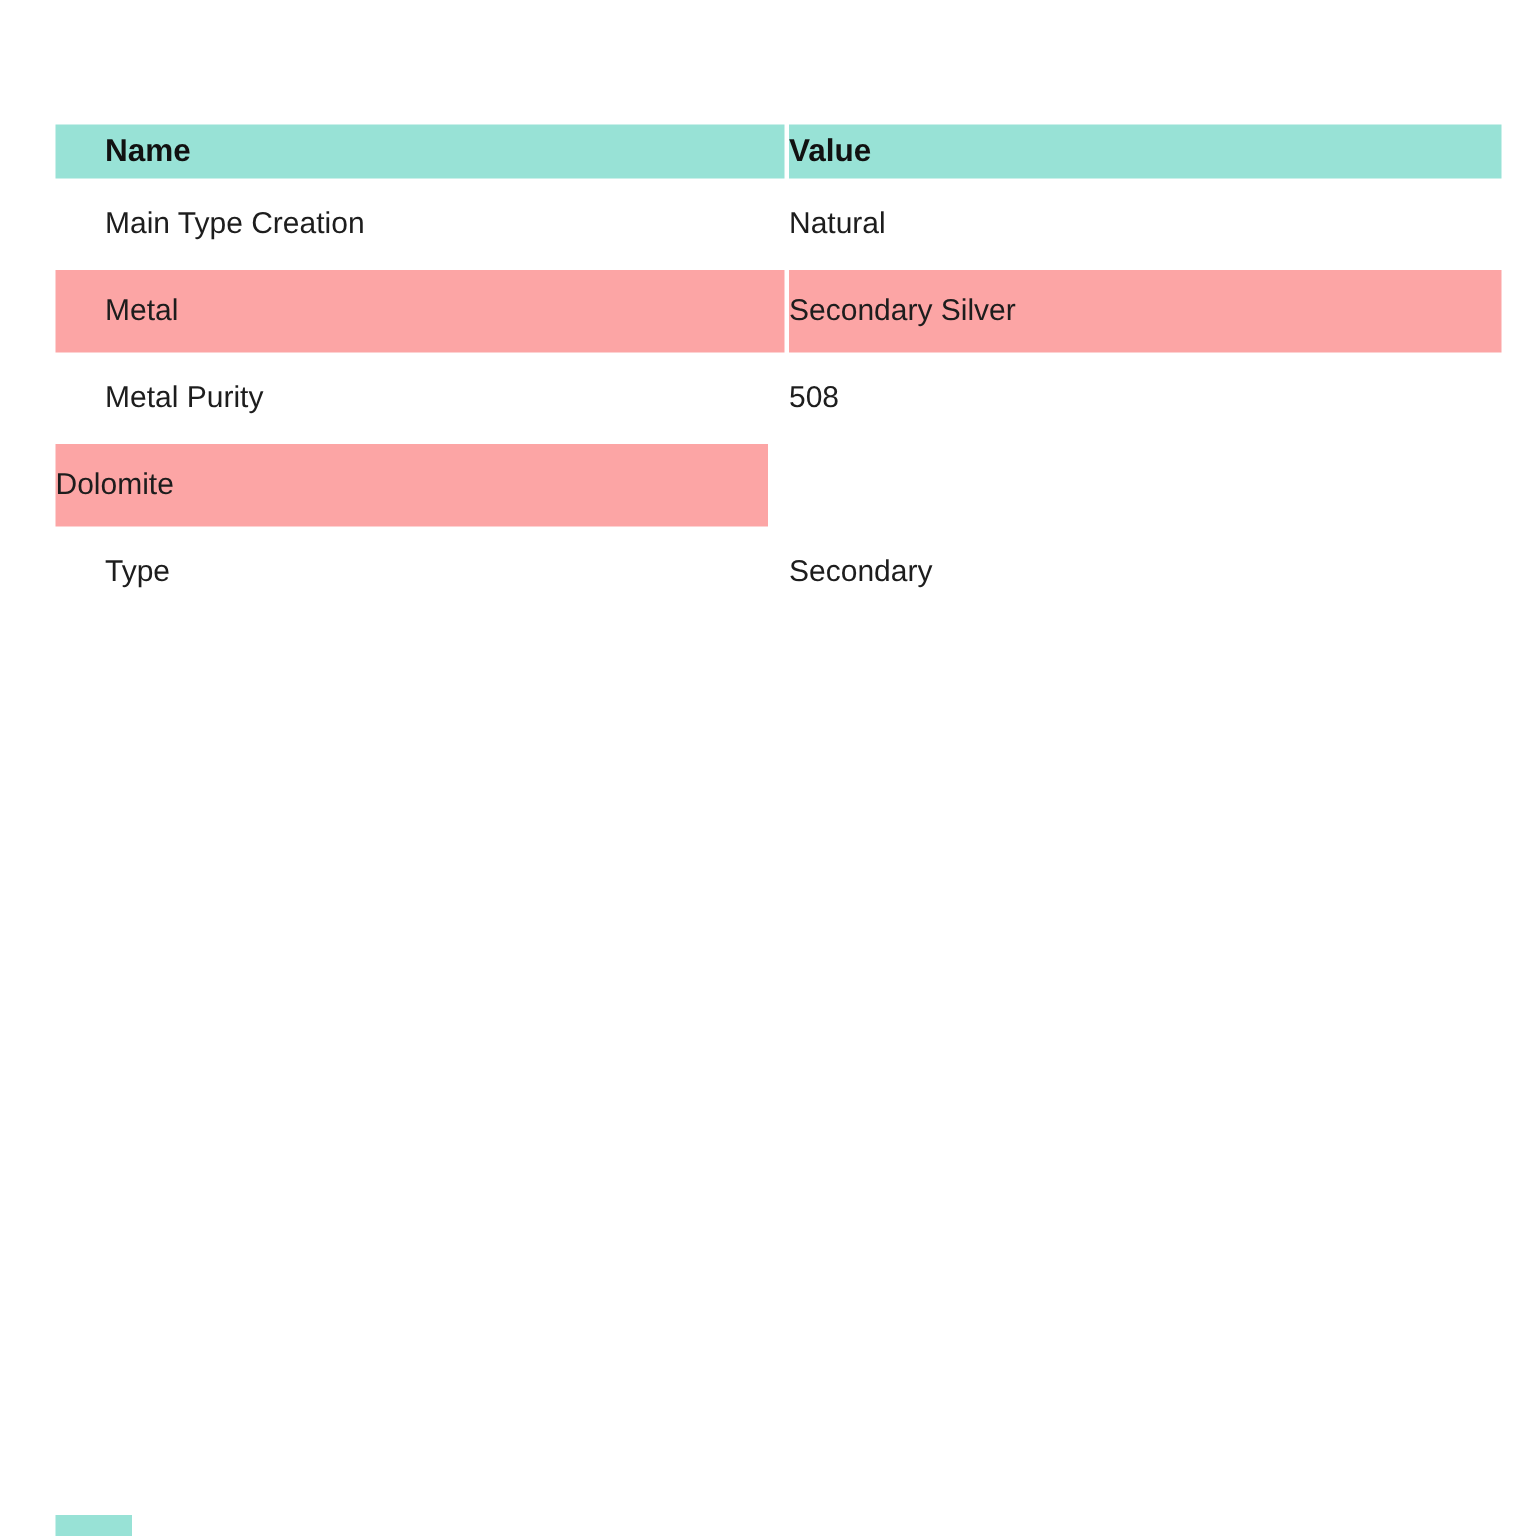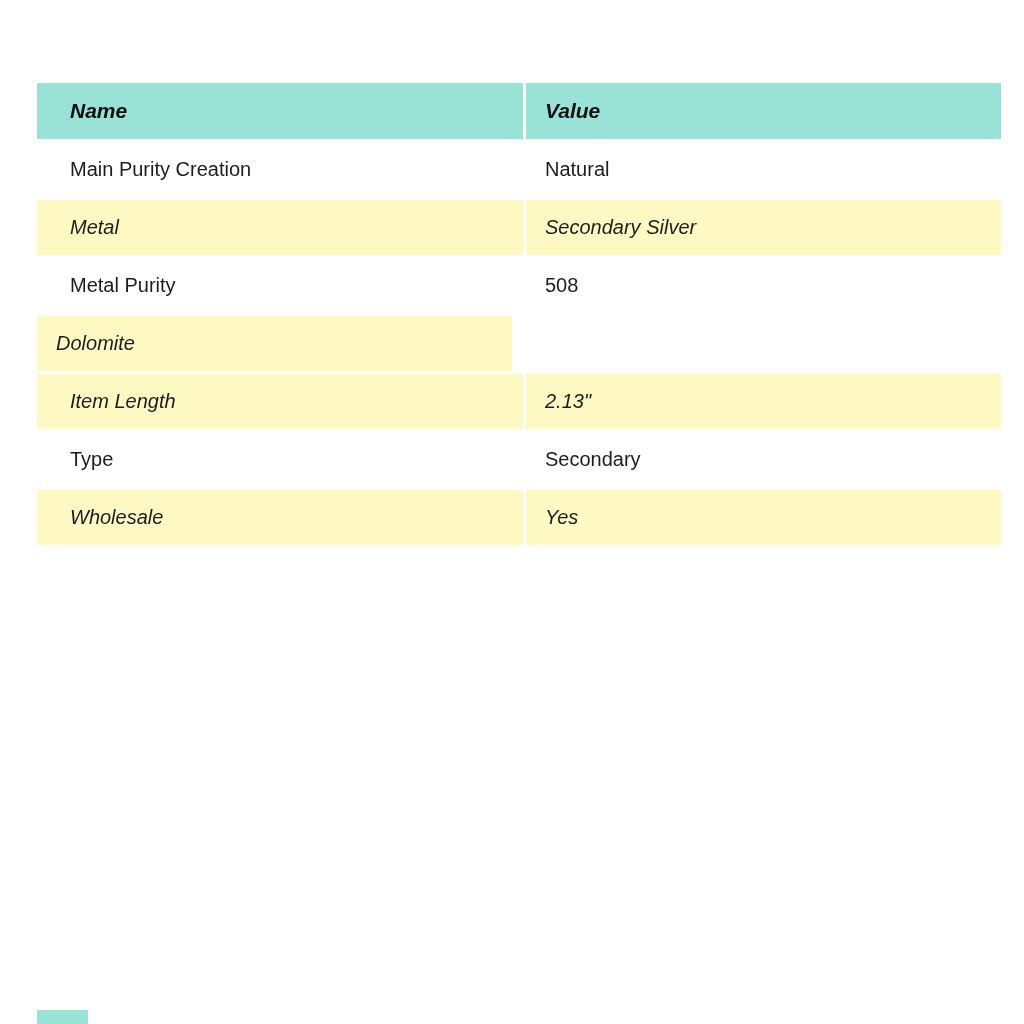--- a/index.html
+++ b/index.html
@@ -23,48 +23,45 @@
     display: flex;
     flex-direction: column;
     gap: 3px;
   }
   .trow {
     display: flex;
     gap: 3px;
     height: 55px;
   }
   .trow.header {
-    height: 56px;
-    font-style: italic;
+    height: 36px;
   }
   .cell {
     display: flex;
     align-items: center;
     box-sizing: border-box;
     font-size: 20px;
     font-weight: 400;
     background: #ffffff;
   }
   .cell.c-name {
     width: 486px;
     padding-left: 33px;
   }
   .cell.c-value {
     width: 475px;
-    padding-left: 19px;
   }
   .trow.header .cell {
     background: #98e2d6;
     font-size: 21px;
     font-weight: 600;
     color: #111111;
   }
   .trow.alt .cell {
-    background: #fef9c3;
-    font-style: italic;
+    background: #fca5a5;
   }
   .cutoff-fragment {
     position: absolute;
     left: 37px;
     top: 1010px;
     width: 51px;
     height: 14px;
     background: #98e2d6;
   }
 </style>
@@ -72,49 +69,41 @@
 <body>
 
 <div class="spec-table">
 
   <div class="trow header">
     <div class="cell c-name">Name</div>
     <div class="cell c-value">Value</div>
   </div>
 
   <div class="trow">
-    <div class="cell c-name">Main Purity Creation</div>
+    <div class="cell c-name">Main Type Creation</div>
     <div class="cell c-value">Natural</div>
   </div>
 
   <div class="trow alt">
     <div class="cell c-name">Metal</div>
     <div class="cell c-value">Secondary Silver</div>
   </div>
 
   <div class="trow">
     <div class="cell c-name">Metal Purity</div>
     <div class="cell c-value">508</div>
   </div>
 
   <div class="trow alt">
     <div class="cell c-value">Dolomite</div>
   </div>
 
 
-  <div class="trow alt">
-    <div class="cell c-name">Item Length</div>
-    <div class="cell c-value">2.13"</div>
-  </div>
 
   <div class="trow">
     <div class="cell c-name">Type</div>
     <div class="cell c-value">Secondary</div>
   </div>
 
-  <div class="trow alt">
-    <div class="cell c-name">Wholesale</div>
-    <div class="cell c-value">Yes</div>
-  </div>
 
 </div>
 
 <div class="cutoff-fragment"></div>
 
 </body></html>

